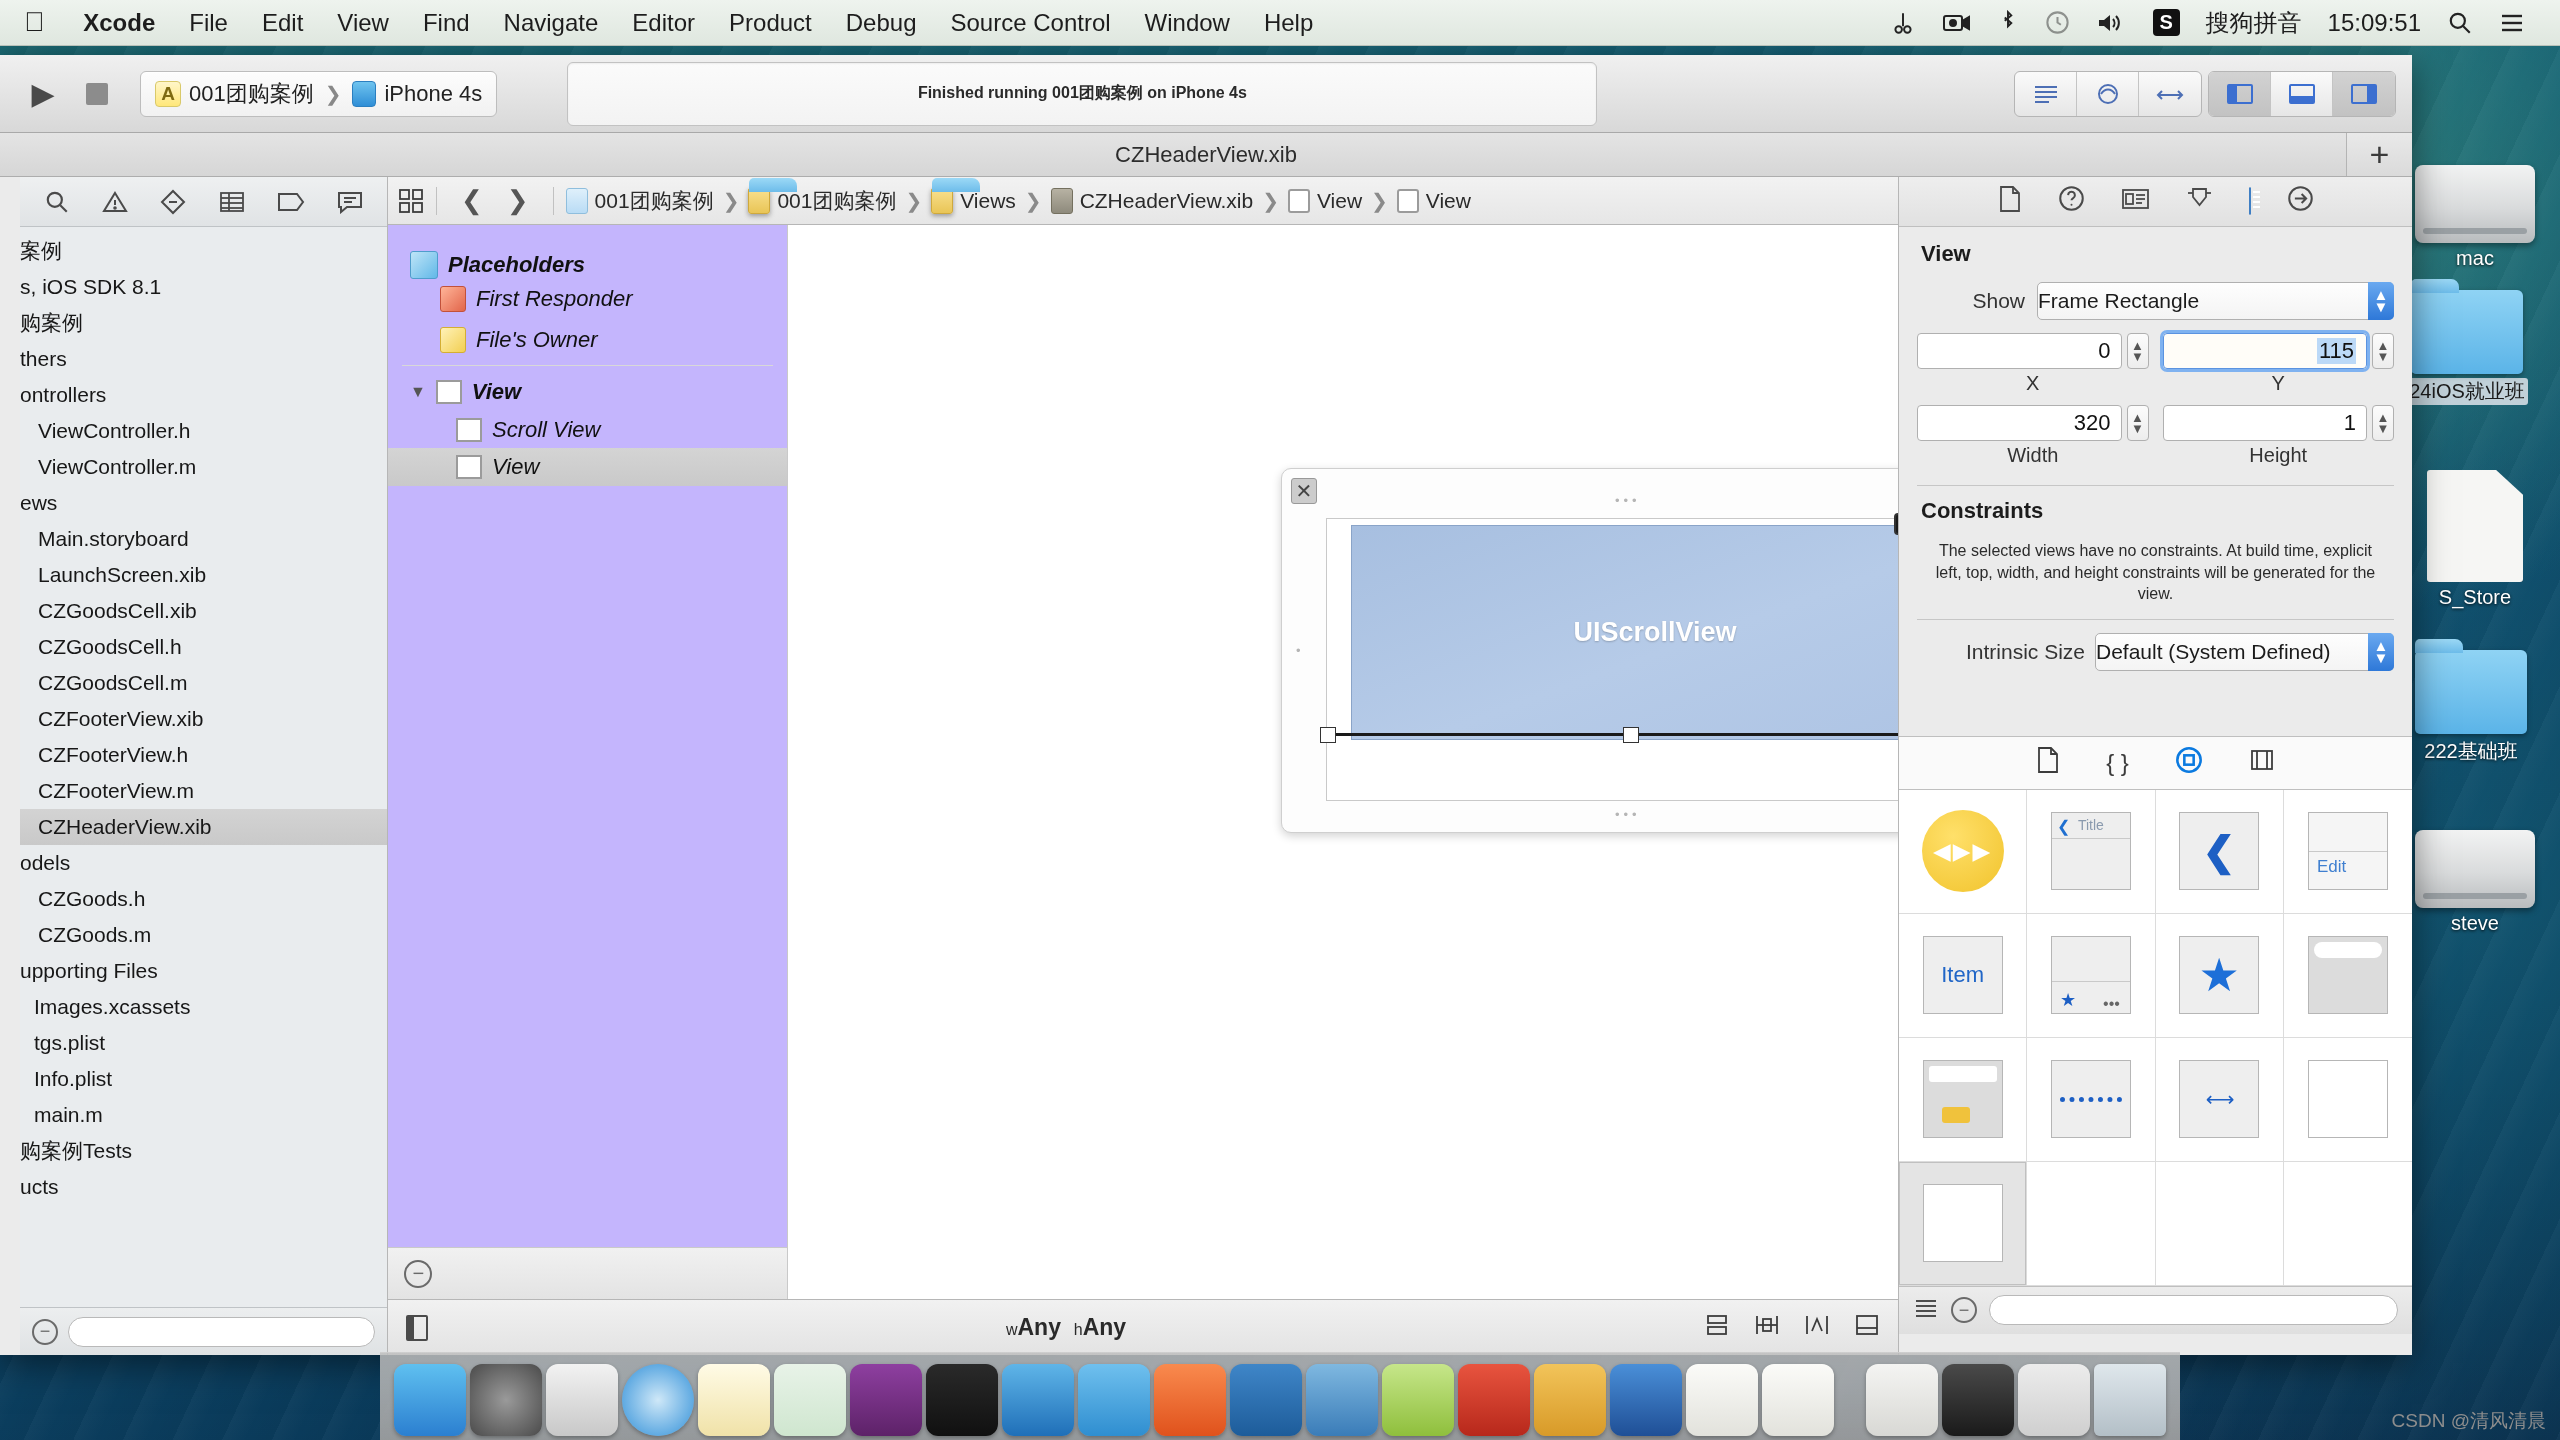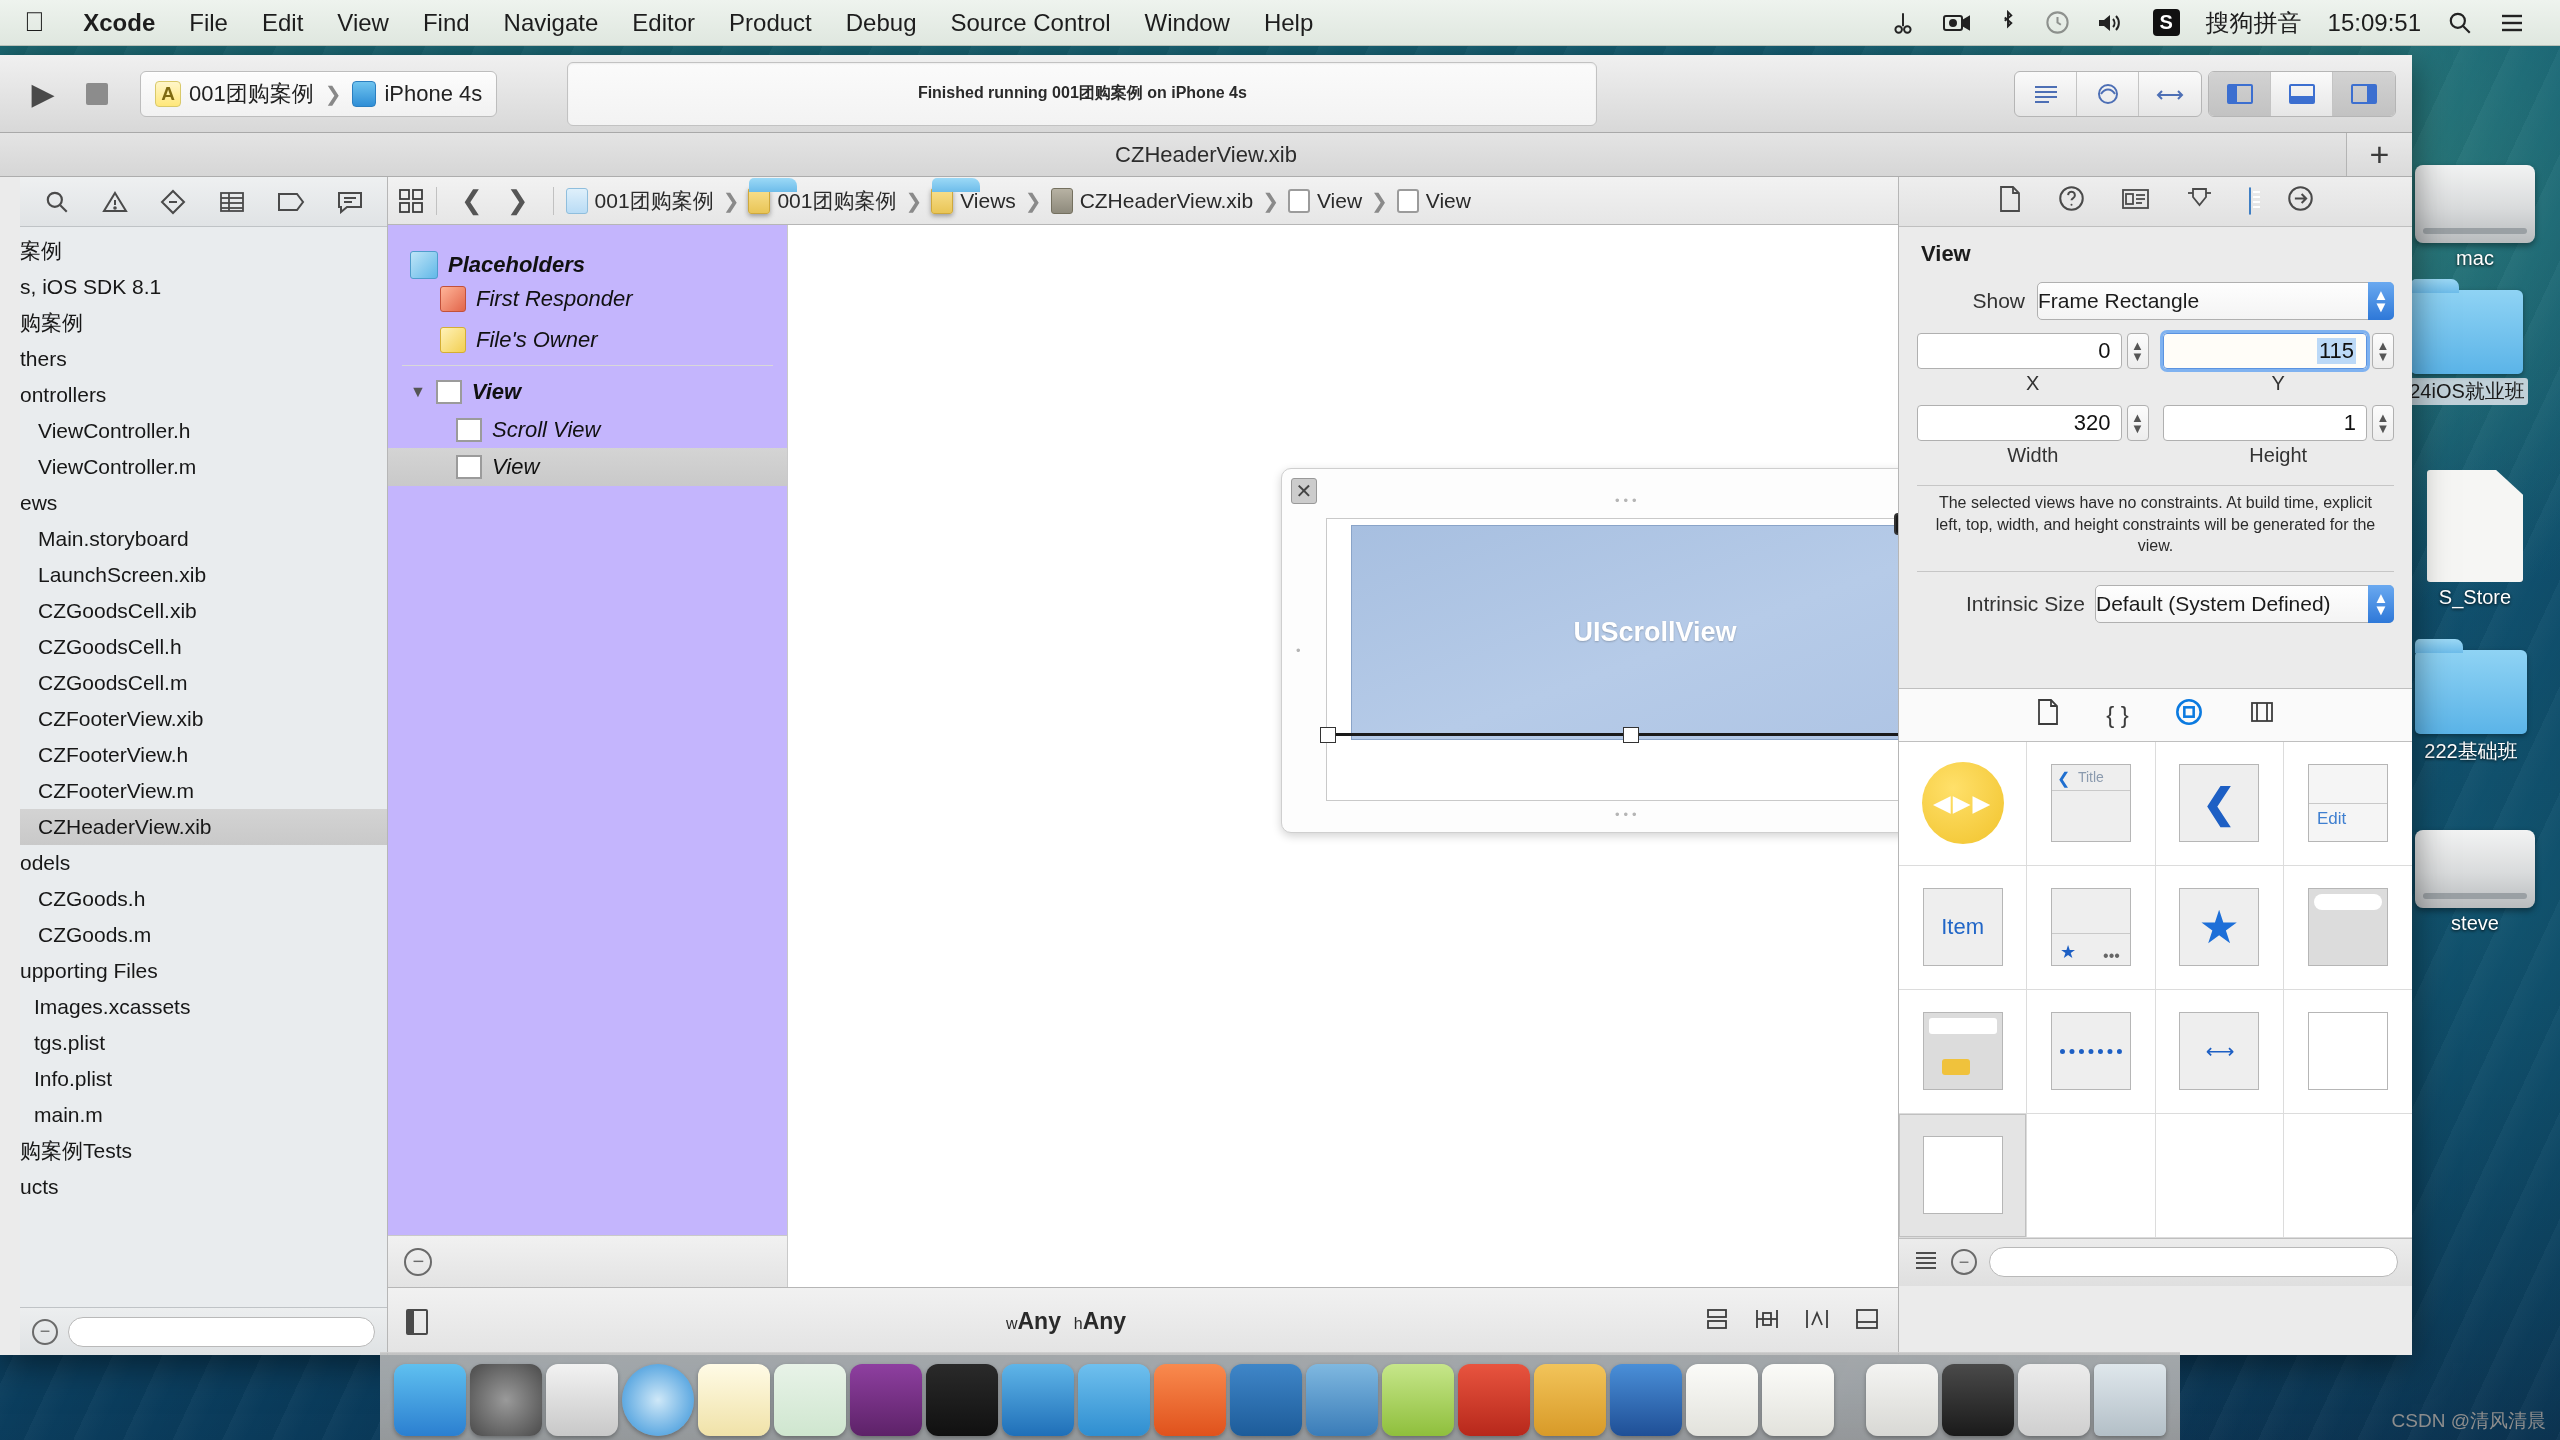--- a/index.html
+++ b/index.html
@@ -237,21 +237,21 @@
   .battery::after{content:"";position:absolute;right:-6px;top:6px;width:4px;height:8px;background:#333;border-radius:0 2px 2px 0;}
   .sel-line { position:absolute; height: 3px; background:#1a1a1a; }
   .handle { position:absolute; width:16px; height:16px; background:#fff; border:1.5px solid #333; }
   .close-x {
     position:absolute; width:26px; height:26px; background:#ccc; border:1px solid #999;
     color:#444; font-size:20px; display:flex; align-items:center; justify-content:center; border-radius:3px;
   }
   .dots { position:absolute; color:#b5b5b5; font-size:13px; letter-spacing:4px; }
 
   #editor-bottom {
-    height: 68px; flex: none; display: flex; align-items: center;
+    height: 56px; flex: none; display: flex; align-items: center;
     background: linear-gradient(#f1f1f1,#e3e3e3);
     border-top: 1px solid #b6b6b6; padding: 0 18px; font-size: 21px; color: #2a2a2a;
   }
   #editor-bottom .sizecls { margin: 0 auto; font-weight: bold; font-size: 23px; }
   #editor-bottom .sizecls small { font-size: 16px; font-weight: normal; }
   #editor-bottom .icgrp { display:flex; gap: 24px; color:#3c3c3c; font-size: 24px; }
   .winbtn { width:22px; height:26px; border:2px solid #4a4a4a; border-radius:2px; position:relative;}
   .winbtn::after{content:"";position:absolute;left:0;top:0;bottom:0;width:6px;background:#4a4a4a;}
 
   
@@ -889,20 +889,21 @@
                   <span class="v">1</span>
                 </span>
               <span class="stepper">▲<br>▼</span>
             </span>
             <span class="numlabel">Height</span>
           </div>
         </div>
 
         <div class="hr"></div>
 
+        <div class="insp-section-title" style="padding-top:12px;">Constraints</div>
         <div class="constraint-txt">The selected views have no constraints. At build time, explicit left, top, width, and height constraints will be generated for the view.</div>
 
         <div class="hr" style="margin-top:4px;"></div>
 
         <div class="row" style="margin-top:8px;">
           <span class="lbl" style="width:168px;margin-right:10px;">Intrinsic Size</span>
           <span class="popup">
             <span>Default (System Defined)</span>
             <span class="stepper-blue">▲<br>▼</span>
           </span>

